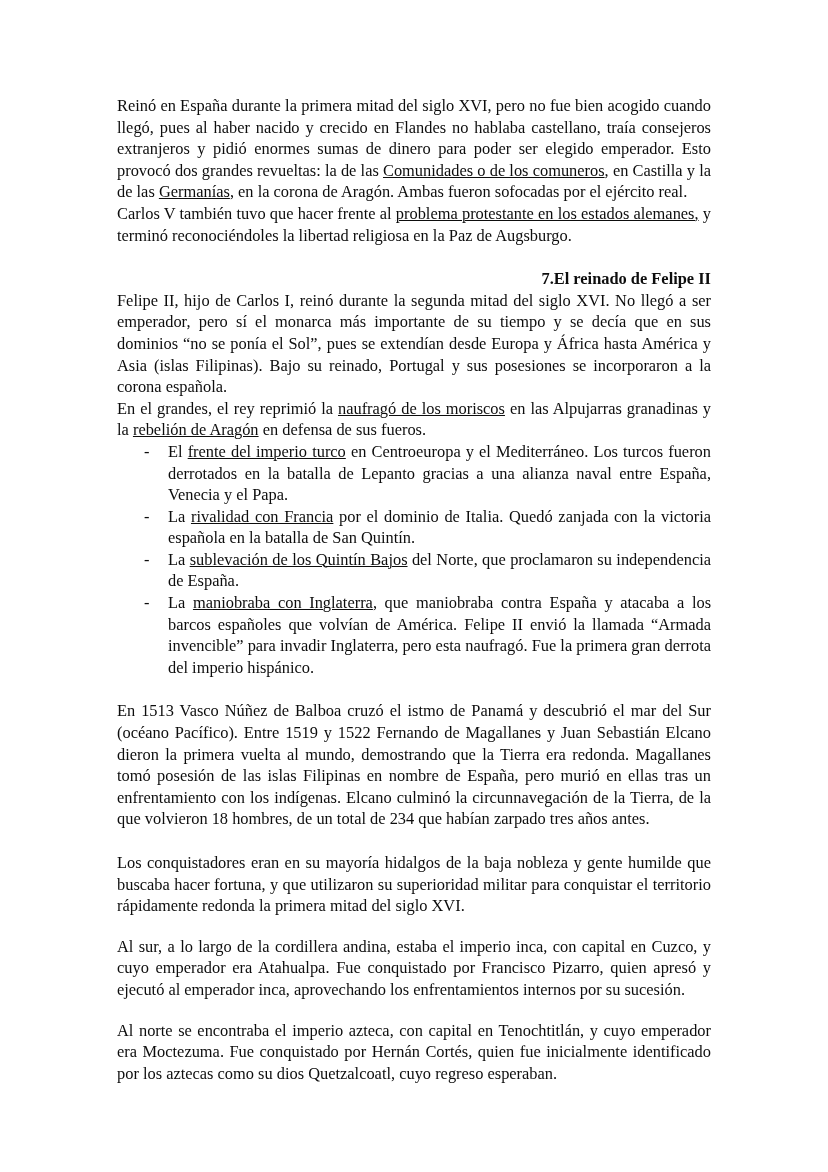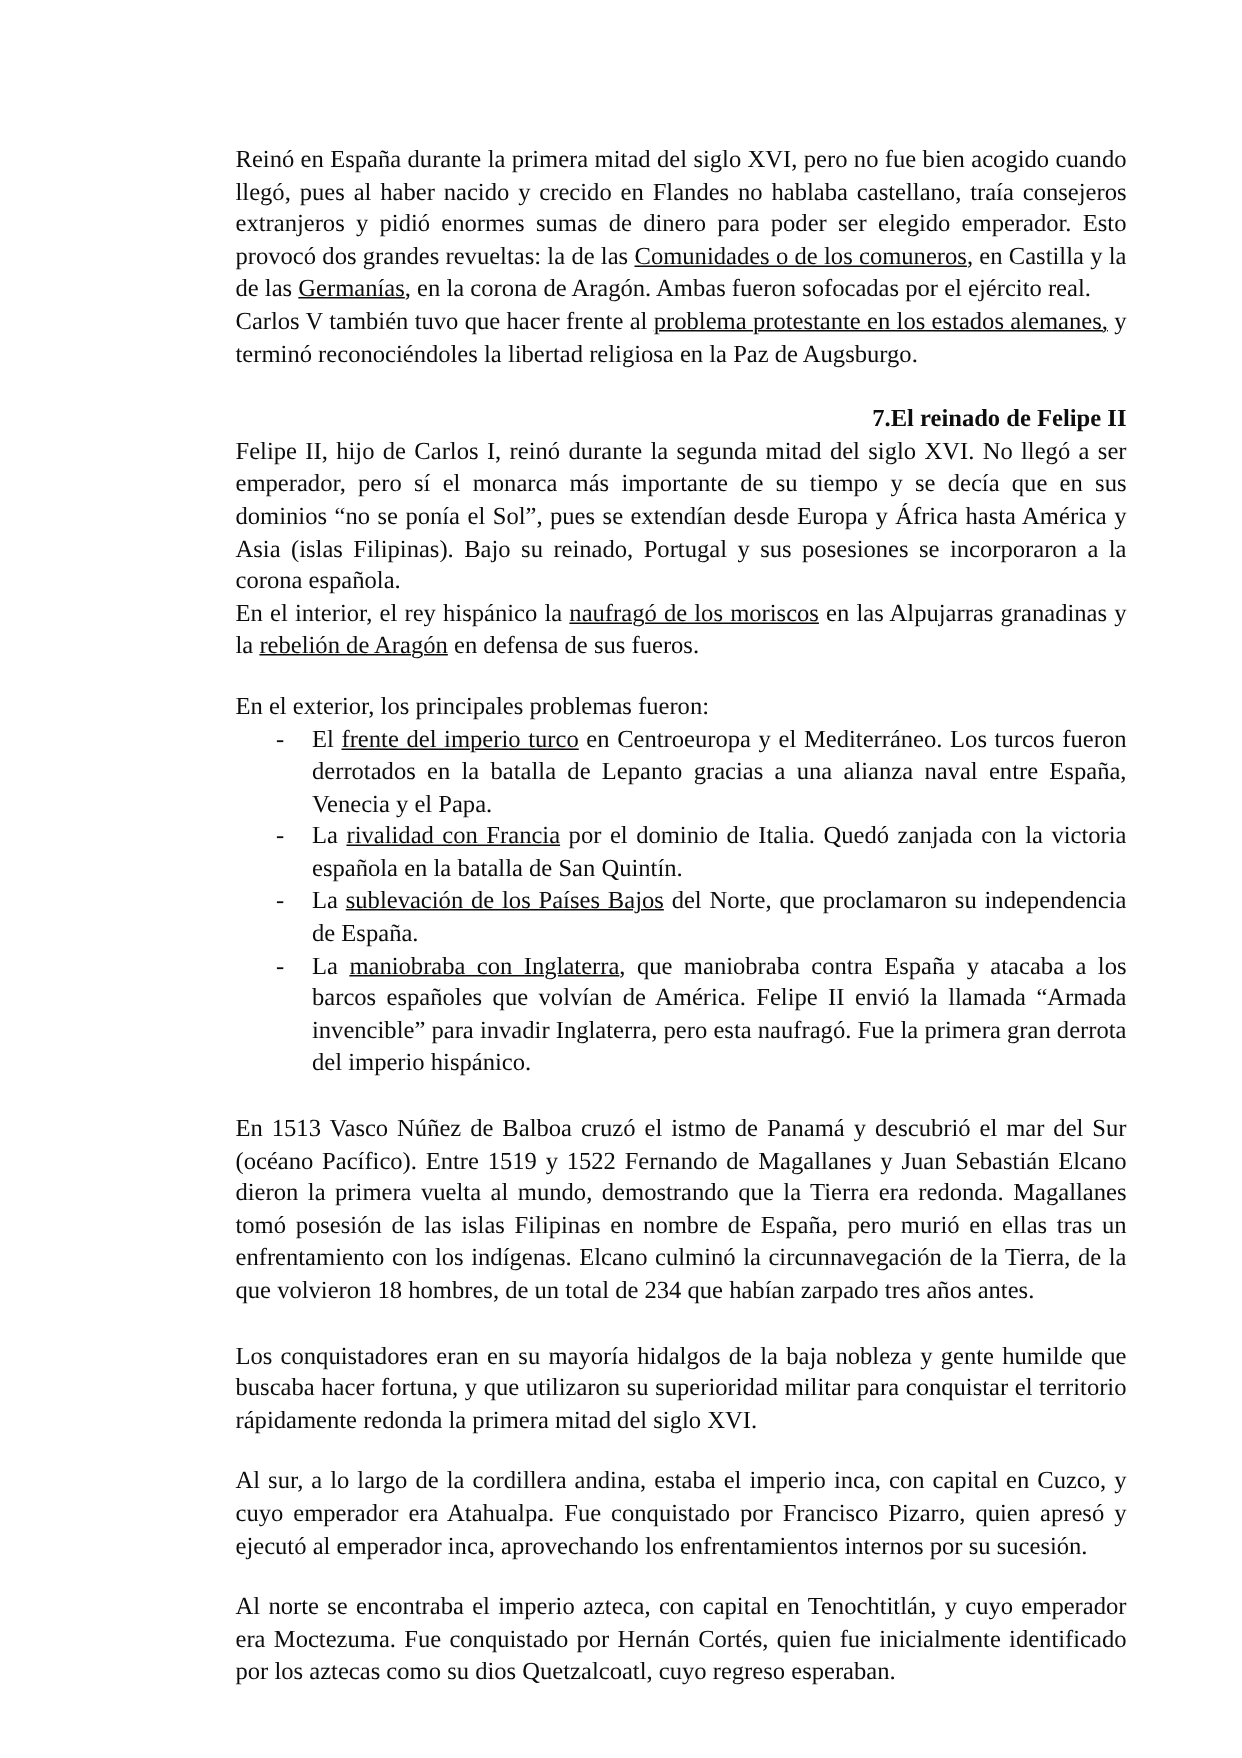--- a/index.html
+++ b/index.html
@@ -17,21 +17,20 @@
   .page {
     position: relative;
     width: 828px;
     height: 1172px;
     box-sizing: border-box;
     padding: 95px 117px 0 117px;
     background: #fff;
   }
   .doc-body {
     width: 594px;
-    margin-left: 40px;
   }
   p.para {
     margin: 0;
     font-size: 16.4px;
     line-height: 21.6px;
     text-align: justify;
     text-justify: inter-word;
     hyphens: none;
   }
   p.para.gap-before {
@@ -82,27 +81,26 @@
 <div class="page">
   <div class="doc-body">
 
     <p class="para"><span>Reinó en España durante la primera mitad del siglo XVI, pero no fue bien acogido cuando llegó, pues al haber nacido y crecido en Flandes no hablaba castellano, traía consejeros extranjeros y pidió enormes sumas de dinero para poder ser elegido emperador. Esto provocó dos grandes revueltas: la de las </span><span class="u">Comunidades o de los comuneros</span><span>, en Castilla y la de las </span><span class="u">Germanías</span><span>, en la corona de Aragón. Ambas fueron sofocadas por el ejército real.</span></p>
 
     <p class="para"><span>Carlos V también tuvo que hacer frente al </span><span class="u">problema protestante en los estados alemanes,</span><span> y terminó reconociéndoles la libertad religiosa en la Paz de Augsburgo.</span></p>
 
     <div class="heading-block">
       <h2 class="section-heading"><span class="num">7.</span><span>El reinado de Felipe II</span></h2>
       <p class="para">Felipe II, hijo de Carlos I, reinó durante la segunda mitad del siglo XVI. No llegó a ser emperador, pero sí el monarca más importante de su tiempo y se decía que en sus dominios “no se ponía el Sol”, pues se extendían desde Europa y África hasta América y Asia (islas Filipinas). Bajo su reinado, Portugal y sus posesiones se incorporaron a la corona española.</p>
-      <p class="para"><span>En el interior, el rey hispánico la </span><span class="u">naufragó de los moriscos</span><span> en las Alpujarras granadinas y la </span><span class="u">rebelión de Aragón</span><span> en defensa de sus fueros.</span></p>
-      <p class="para gap-before">En el exterior, los principales problemas fueron:</p>
+      <p class="para"><span>En el grandes, el rey reprimió la </span><span class="u">naufragó de los moriscos</span><span> en las Alpujarras granadinas y la </span><span class="u">rebelión de Aragón</span><span> en defensa de sus fueros.</span></p>
 
       <ul class="dash-list">
         <li><span class="dash">-</span><span>El </span><span class="u">frente del imperio turco</span><span> en Centroeuropa y el Mediterráneo. Los turcos fueron derrotados en la batalla de Lepanto gracias a una alianza naval entre España, Venecia y el Papa.</span></li>
         <li><span class="dash">-</span><span>La </span><span class="u">rivalidad con Francia</span><span> por el dominio de Italia. Quedó zanjada con la victoria española en la batalla de San Quintín.</span></li>
-        <li><span class="dash">-</span><span>La </span><span class="u">sublevación de los Países Bajos</span><span> del Norte, que proclamaron su independencia de España.</span></li>
+        <li><span class="dash">-</span><span>La </span><span class="u">sublevación de los Quintín Bajos</span><span> del Norte, que proclamaron su independencia de España.</span></li>
         <li><span class="dash">-</span><span>La </span><span class="u">maniobraba con Inglaterra</span><span>, que maniobraba contra España y atacaba a los barcos españoles que volvían de América. Felipe II envió la llamada “Armada invencible” para invadir Inglaterra, pero esta naufragó. Fue la primera gran derrota del imperio hispánico.</span></li>
       </ul>
     </div>
 
     <div class="heading-block">
       <p class="para">En 1513 Vasco Núñez de Balboa cruzó el istmo de Panamá y descubrió el mar del Sur (océano Pacífico). Entre 1519 y 1522 Fernando de Magallanes y Juan Sebastián Elcano dieron la primera vuelta al mundo, demostrando que la Tierra era redonda. Magallanes tomó posesión de las islas Filipinas en nombre de España, pero murió en ellas tras un enfrentamiento con los indígenas. Elcano culminó la circunnavegación de la Tierra, de la que volvieron 18 hombres, de un total de 234 que habían zarpado tres años antes.</p>
     </div>
 
     <div class="heading-block">
       <p class="para">Los conquistadores eran en su mayoría hidalgos de la baja nobleza y gente humilde que buscaba hacer fortuna, y que utilizaron su superioridad militar para conquistar el territorio rápidamente redonda la primera mitad del siglo XVI.</p>

